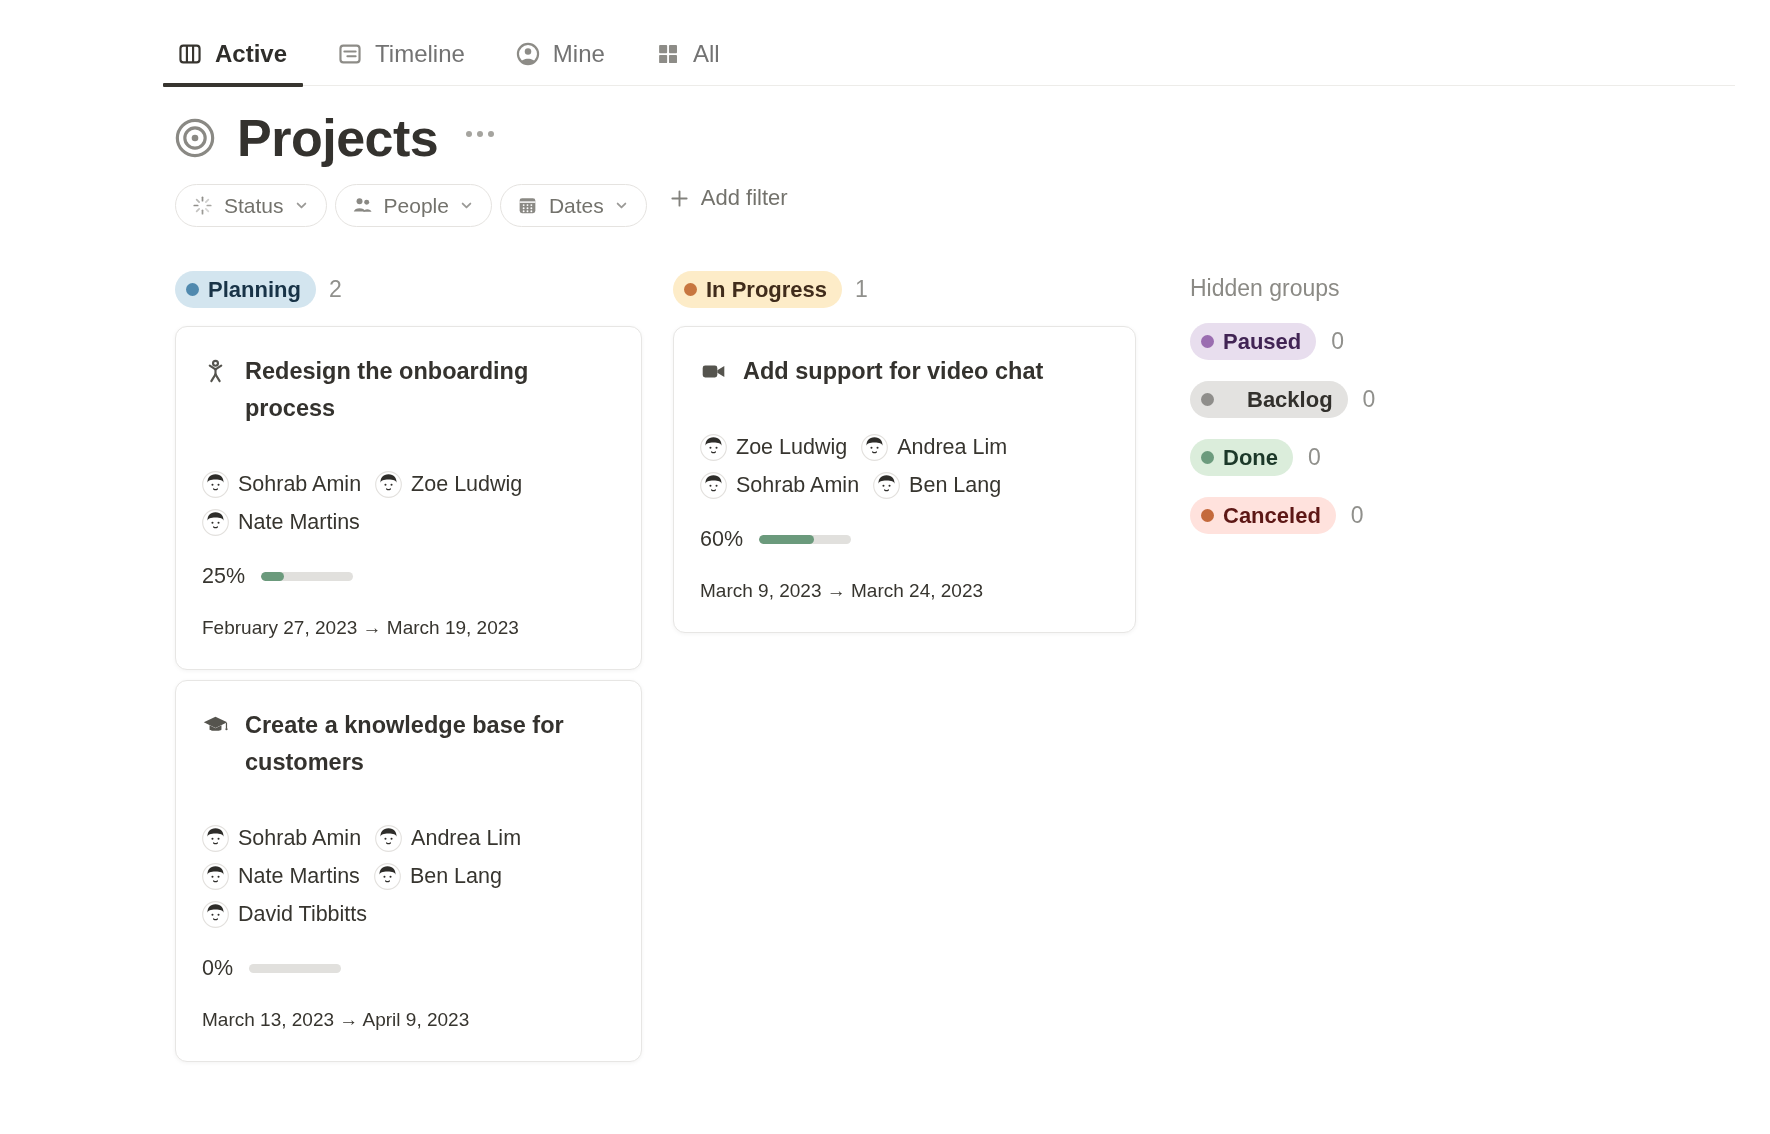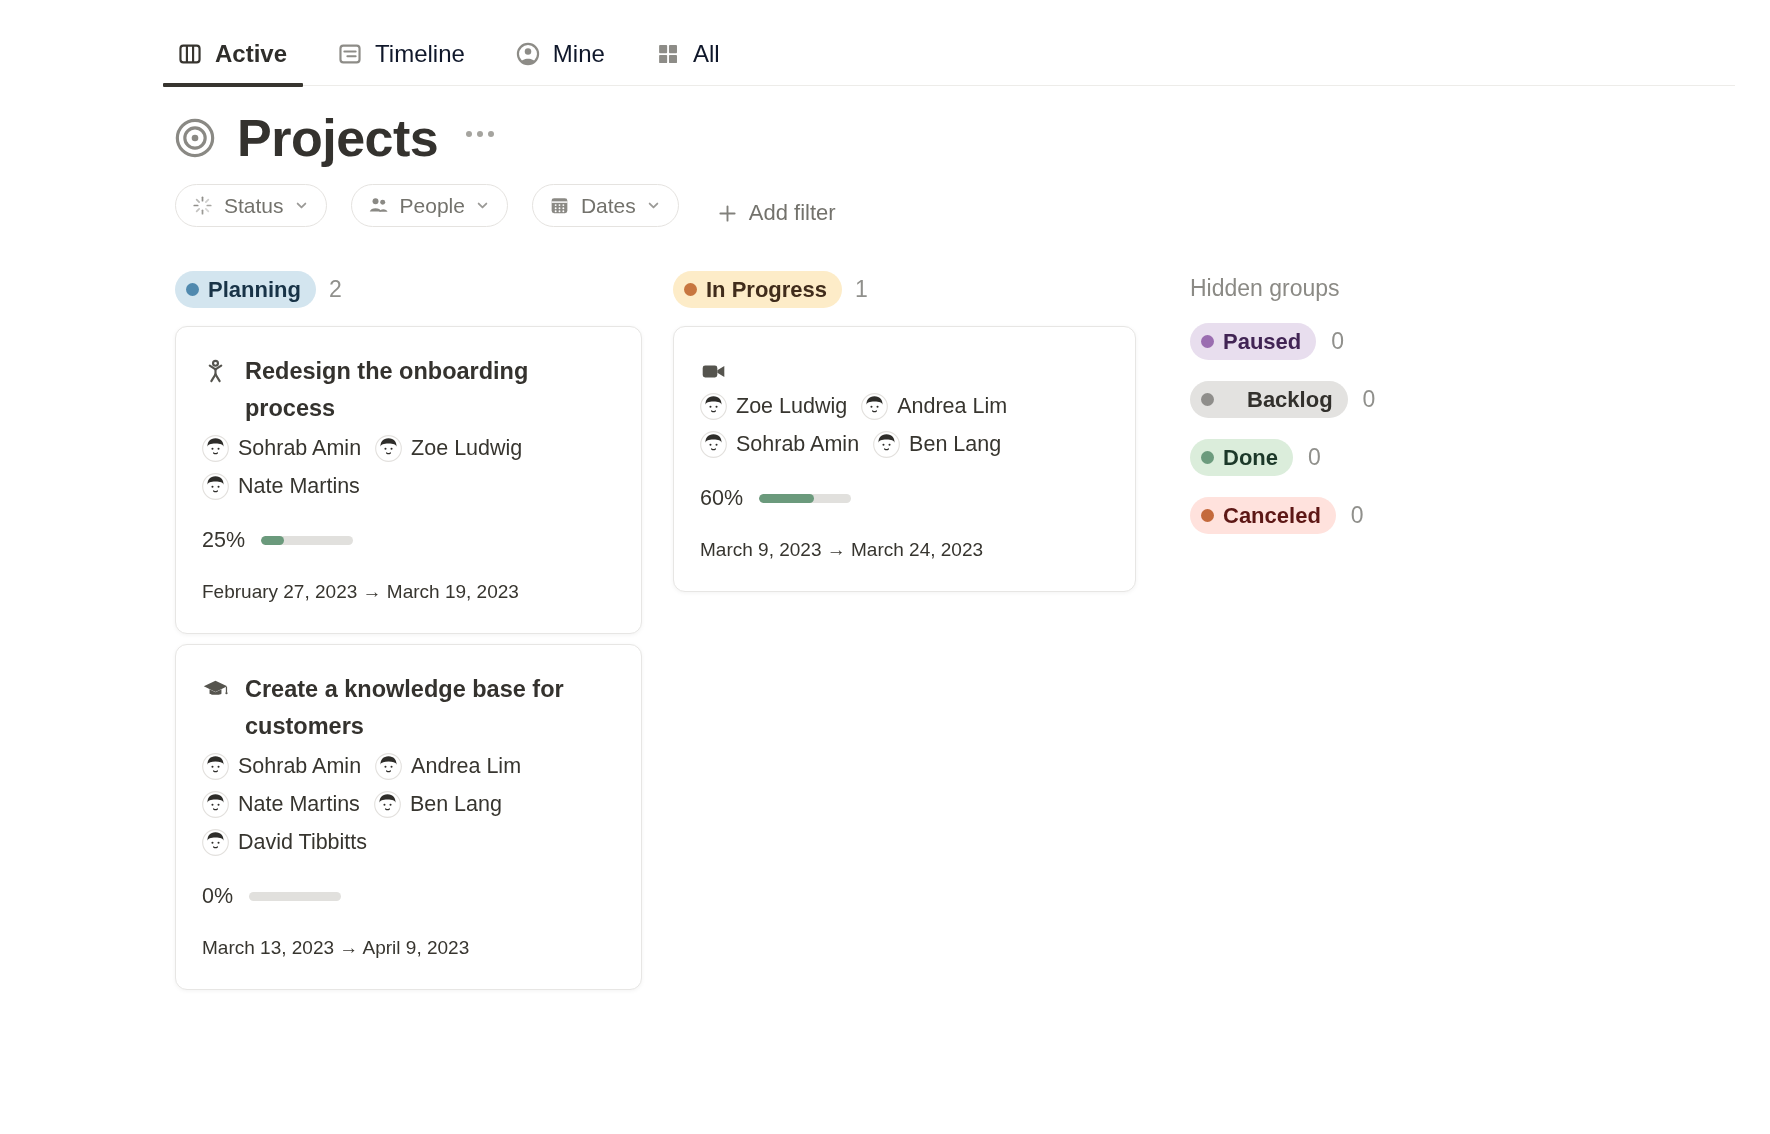--- a/index.html
+++ b/index.html
@@ -6,33 +6,33 @@
   .app{
     width:1770px;height:1134px;box-sizing:border-box;position:relative;
     background:#fff;overflow:hidden;
     padding:30px 16px 0 175px;
     font-family:"Liberation Sans", sans-serif;
     color:#37352F;
   }
   svg{display:block;}
   
   .tabs{display:flex;align-items:center;gap:46px;border-bottom:1px solid #EDECE9;width:1560px;}
-  .tab{display:flex;align-items:center;gap:12px;padding:10px 2px 17px 2px;cursor:pointer;color:#0f172a;font-size:24px;}
+  .tab{display:flex;align-items:center;gap:12px;padding:10px 2px 17px 2px;cursor:pointer;color:#737373;font-size:24px;}
   .tab .tico{color:#8D8C87;}
   .tab.active{color:#2F2E2B;font-weight:700;position:relative;}
   .tab.active .tico{color:#37352F;}
   .tab.active::after{content:"";position:absolute;left:-12px;right:-14px;bottom:-2px;height:4px;background:#37352F;border-radius:1px;}
   
   .title-row{display:flex;align-items:center;margin-top:24px;height:56px;}
   .page-icon{margin-right:14px;color:#8A8984;}
   h1.ptitle{font-size:52px;font-weight:700;margin:8px;letter-spacing:-0.5px;color:#34322E;}
   .dots{display:flex;gap:5px;margin-left:20px;margin-top:-8px;cursor:pointer;}
   .dots i{width:6px;height:6px;border-radius:50%;background:#A5A49F;display:block;}
   
-  .filters{display:flex;align-items:flex-end;gap:24px;margin-top:18px;}
+  .filters{display:flex;align-items:flex-start;gap:8px;margin-top:18px;}
   .fpill{display:flex;align-items:center;gap:10px;height:43px;padding:0 17px 0 15px;
     border:1.3px solid #E5E3E0;border-radius:22px;background:#fff;font-size:21px;color:#73726C;
     font-family:"Liberation Sans", sans-serif;cursor:pointer;}
   .fpill .fico{color:#8A8984;}
   .addf{display:flex;align-items:center;gap:11px;border:none;background:none;font-size:22px;color:#73726C;
     font-family:"Liberation Sans", sans-serif;cursor:pointer;margin-left:8px;}
   
   .board{display:flex;align-items:flex-start;margin-top:44px;}
   .col{width:467px;flex:none;}
   .col2{width:463px;margin-left:31px;}
@@ -40,21 +40,21 @@
   .gpill{display:inline-flex;align-items:center;height:37px;border-radius:19px;padding:0 15px 0 11px;
     font-size:22px;font-weight:600;cursor:pointer;}
   .gpill .dot{width:13px;height:13px;border-radius:50%;margin-right:9px;flex:none;}
   .gcount{font-size:23px;color:#90908C;}
   .card{background:#fff;border:1px solid #E7E6E4;border-radius:12px;box-shadow:0 1px 4px rgba(15,15,15,0.05);
     padding:26px 26px 30px 26px;margin-top:18px;cursor:pointer;box-sizing:border-box;}
   .card + .card{margin-top:10px;}
   .ct-row{display:flex;align-items:flex-start;gap:16px;}
   .cicon{color:#55544E;flex:none;margin-top:5px;}
   .ctitle{font-size:23.5px;font-weight:600;line-height:37px;color:#34322E;max-width:340px;}
-  .people{display:flex;flex-wrap:wrap;column-gap:14px;row-gap:11px;margin-top:8px;max-width:420px;}
+  .people{display:flex;flex-wrap:wrap;column-gap:14px;row-gap:11px;margin-top:44px;max-width:420px;}
   .person{display:flex;align-items:center;gap:9px;}
   .avatar{width:27px;height:27px;flex:none;}
   .pname{font-size:21.5px;color:#37352F;white-space:nowrap;}
   .prow{display:flex;align-items:center;gap:16px;margin-top:28px;}
   .pct{font-size:21.5px;color:#37352F;}
   .ptrack{width:92px;height:9px;border-radius:5px;background:#E1E0DD;overflow:hidden;display:block;}
   .pfill{display:block;height:100%;border-radius:5px;}
   .cdates{font-size:19px;color:#37352F;margin-top:28px;}
   
   .hidden{margin-left:54px;flex:none;}
@@ -370,20 +370,21 @@
       </div>
 
       <div class="card">
         <div class="ct-row">
           <span class="cicon">
             <svg width="27" height="27" viewBox="0 0 24 24" fill="currentColor">
                 <rect x="2.4" y="6.6" width="13" height="10.8" rx="2.2"></rect>
                 <path d="M15.4,10.8 L21.6,7.2 V16.8 L15.4,13.2 Z"></path>
               </svg>
           </span>
+          <div class="ctitle" style="max-width:380px;">Add support for video chat</div>
         </div>
         <div class="people">
           <span class="person">
             <span class="avatar">
                 <svg viewBox="0 0 24 24" width="27" height="27">
                   <circle cx="12" cy="12" r="11.4" fill="#fff" stroke="#E3E1DE" stroke-width="1"></circle>
                   <path d="M12,2.9 C7.1,2.9 4.6,6.5 4.9,10.4 C5.2,8.5 7.7,7.5 12,7.5 C16.3,7.5 18.8,8.5 19.1,10.4 C19.4,6.5 16.9,2.9 12,2.9 Z" fill="#2E2D2A"></path>
                   <circle cx="9.3" cy="12.3" r="0.9" fill="#2E2D2A"></circle>
                   <circle cx="14.7" cy="12.3" r="0.9" fill="#2E2D2A"></circle>
                   <path d="M10.3,16 Q12,17.3 13.7,16" fill="none" stroke="#2E2D2A" stroke-width="1.1" stroke-linecap="round"></path>

